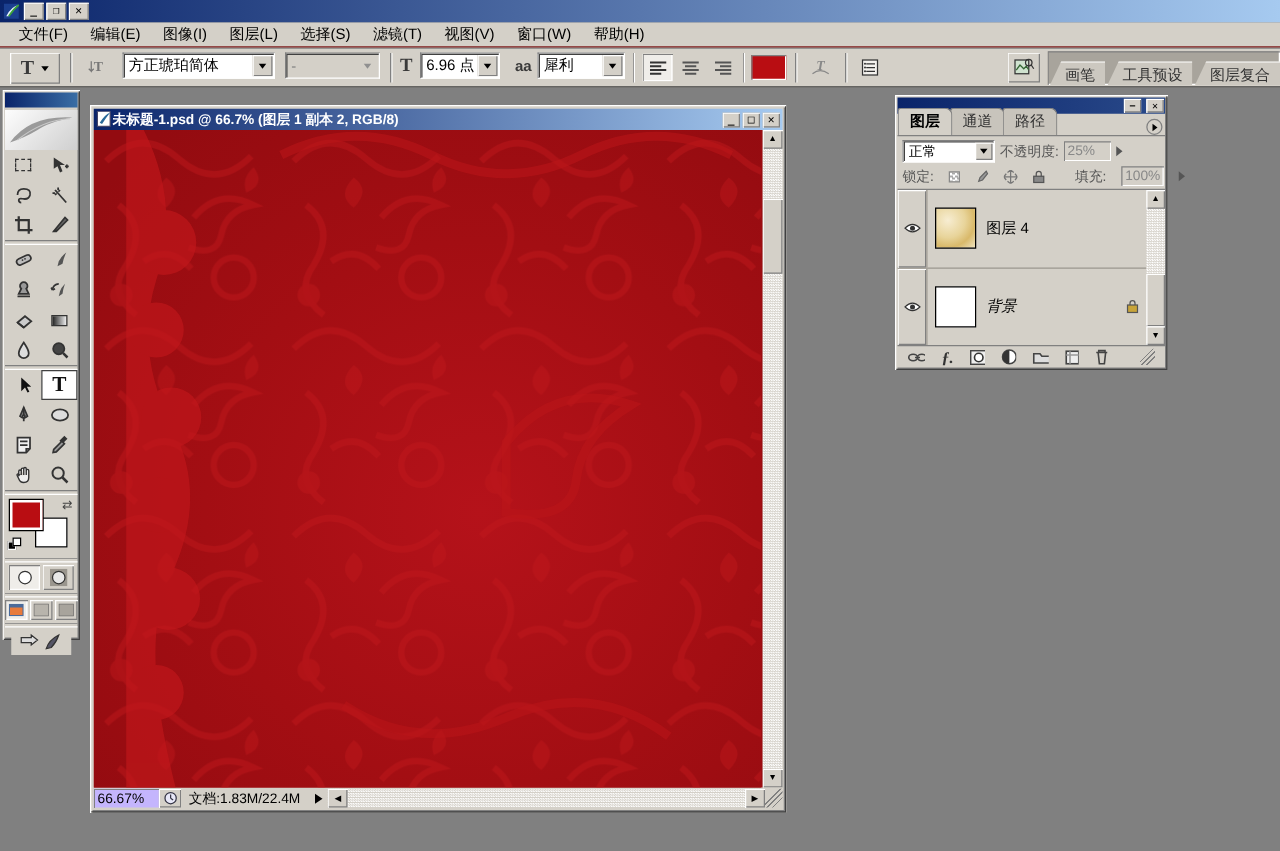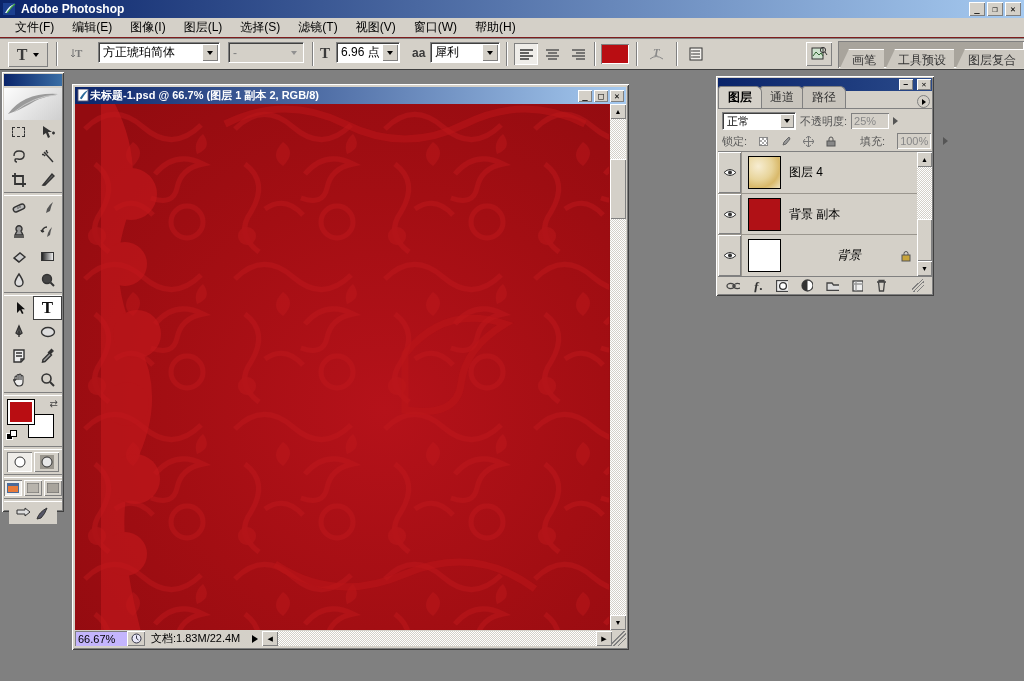--- a/index.html
+++ b/index.html
@@ -98,37 +98,36 @@
   .lp-val { width:38px; height:16px; box-shadow:inset 1px 1px 0 #808080, inset -1px -1px 0 #fff; color:#888;
     display:flex; align-items:center; padding:0 3px; font-size:11px; }
   .spin { width:0; height:0; border-top:4px solid transparent; border-bottom:4px solid transparent; border-left:5px solid #555; }
   .lock-ico { width:13px; height:13px; display:flex; align-items:center; justify-content:center; }
   #layer-list { flex:1; display:flex; min-height:0; border-top:1px solid #808080; }
   #rows { flex:1; display:flex; flex-direction:column; }
   .layer-row { flex:1; display:flex; align-items:center; border-bottom:1px solid #9a968e; }
   .eye-cell { width:24px; align-self:stretch; border-right:1px solid #9a968e; display:flex; align-items:center; justify-content:center; }
   .thumb { width:33px; height:33px; border:1px solid #000; margin:0 8px 0 6px; flex:0 0 auto; }
   .layer-name { font-size:12px; flex:1; }
-  .layer-name.italic { font-style:italic;margin-left:48px; }
+  .layer-name.italic { font-style:italic; }
   #lp-bottom { flex:0 0 18px; border-top:1px solid #808080; display:flex; align-items:center; gap:13px; padding:0 8px; }
   #lp-bottom svg { stroke:#444; fill:none; stroke-width:1.3; }
   .th-gold { background:radial-gradient(circle at 30% 30%,#f7edd2,#e8d49a 45%,#d9b96a 70%,#efe3c0); }
   .th-red { background:#b01116; }
   .th-white { background:#fff; }
 </style>
 </head>
 <body>
 
 <div id="titlebar">
   <svg width="14" height="14" viewBox="0 0 14 14">
       <rect x="0" y="1" width="12" height="12" fill="#1b3f8f"></rect>
       <path d="M2 11 Q6 3 12 2 Q7 6 4 11 Z" fill="#e8f2ff"></path>
       <path d="M4 11 Q8 5 12 2" stroke="#3aa03a" stroke-width="1.3" fill="none"></path>
     </svg>
-  <span class="title">Adobe Photoshop</span>
   <span class="winbtn out1">_</span>
   <span class="winbtn out1">❐</span>
   <span class="winbtn out1">✕</span>
 </div>
 
 <div id="menubar">
   <span class="menu-item">文件(F)</span>
   <span class="menu-item">编辑(E)</span>
   <span class="menu-item">图像(I)</span>
   <span class="menu-item">图层(L)</span>
@@ -556,30 +555,20 @@
       <div class="layer-row">
         <div class="eye-cell out1">
           <svg width="14" height="9">
               <path d="M1 4.5 Q7 -1.5 13 4.5 Q7 10.5 1 4.5 Z" fill="#fff" stroke="#333"></path>
               <circle cx="7" cy="4.5" r="2" fill="#333"></circle>
             </svg>
         </div>
         <div class="thumb th-gold"></div>
         <span class="layer-name">图层 4</span>
       </div>
-      <div class="layer-row">
-        <div class="eye-cell out1">
-          <svg width="14" height="9">
-              <path d="M1 4.5 Q7 -1.5 13 4.5 Q7 10.5 1 4.5 Z" fill="#fff" stroke="#333"></path>
-              <circle cx="7" cy="4.5" r="2" fill="#333"></circle>
-            </svg>
-        </div>
-        <div class="thumb th-red"></div>
-        <span class="layer-name">背景 副本</span>
-      </div>
       <div class="layer-row" style="border-bottom:0;">
         <div class="eye-cell out1">
           <svg width="14" height="9">
               <path d="M1 4.5 Q7 -1.5 13 4.5 Q7 10.5 1 4.5 Z" fill="#fff" stroke="#333"></path>
               <circle cx="7" cy="4.5" r="2" fill="#333"></circle>
             </svg>
         </div>
         <div class="thumb th-white"></div>
         <span class="layer-name italic">背景</span>
         <svg width="10" height="12" style="margin-right:6px;">

